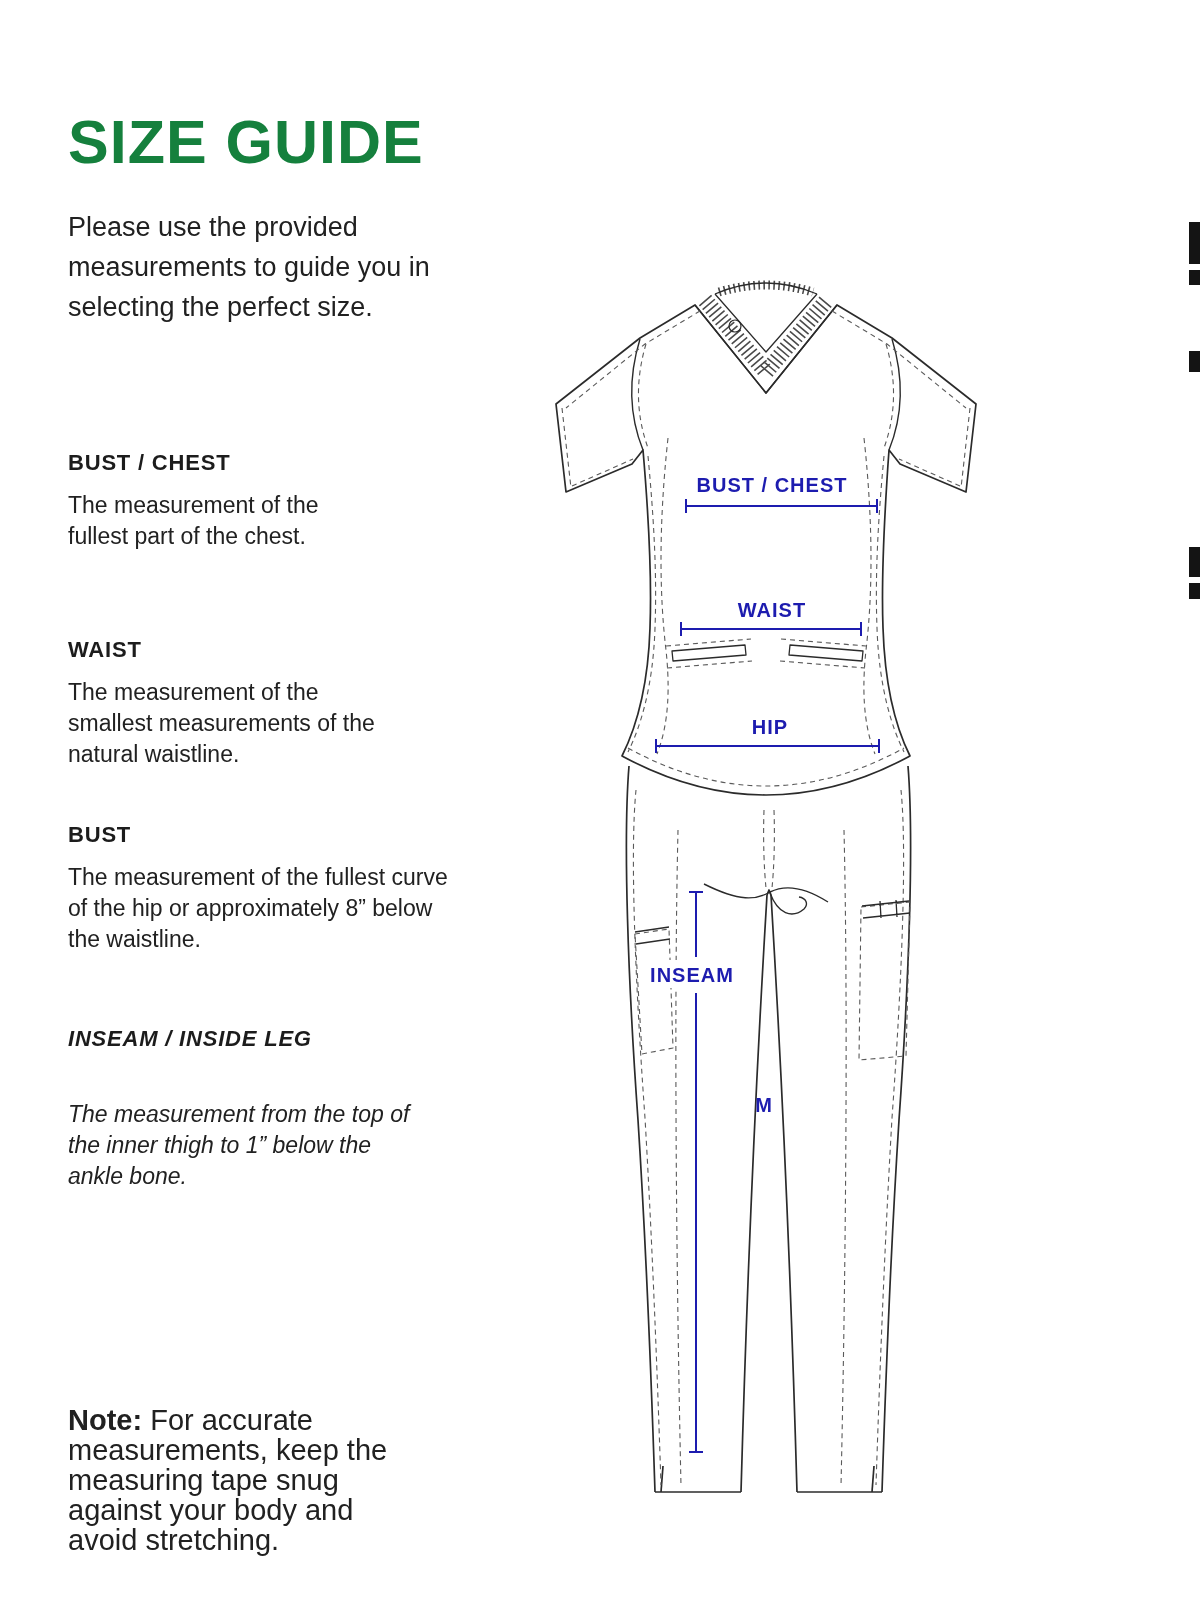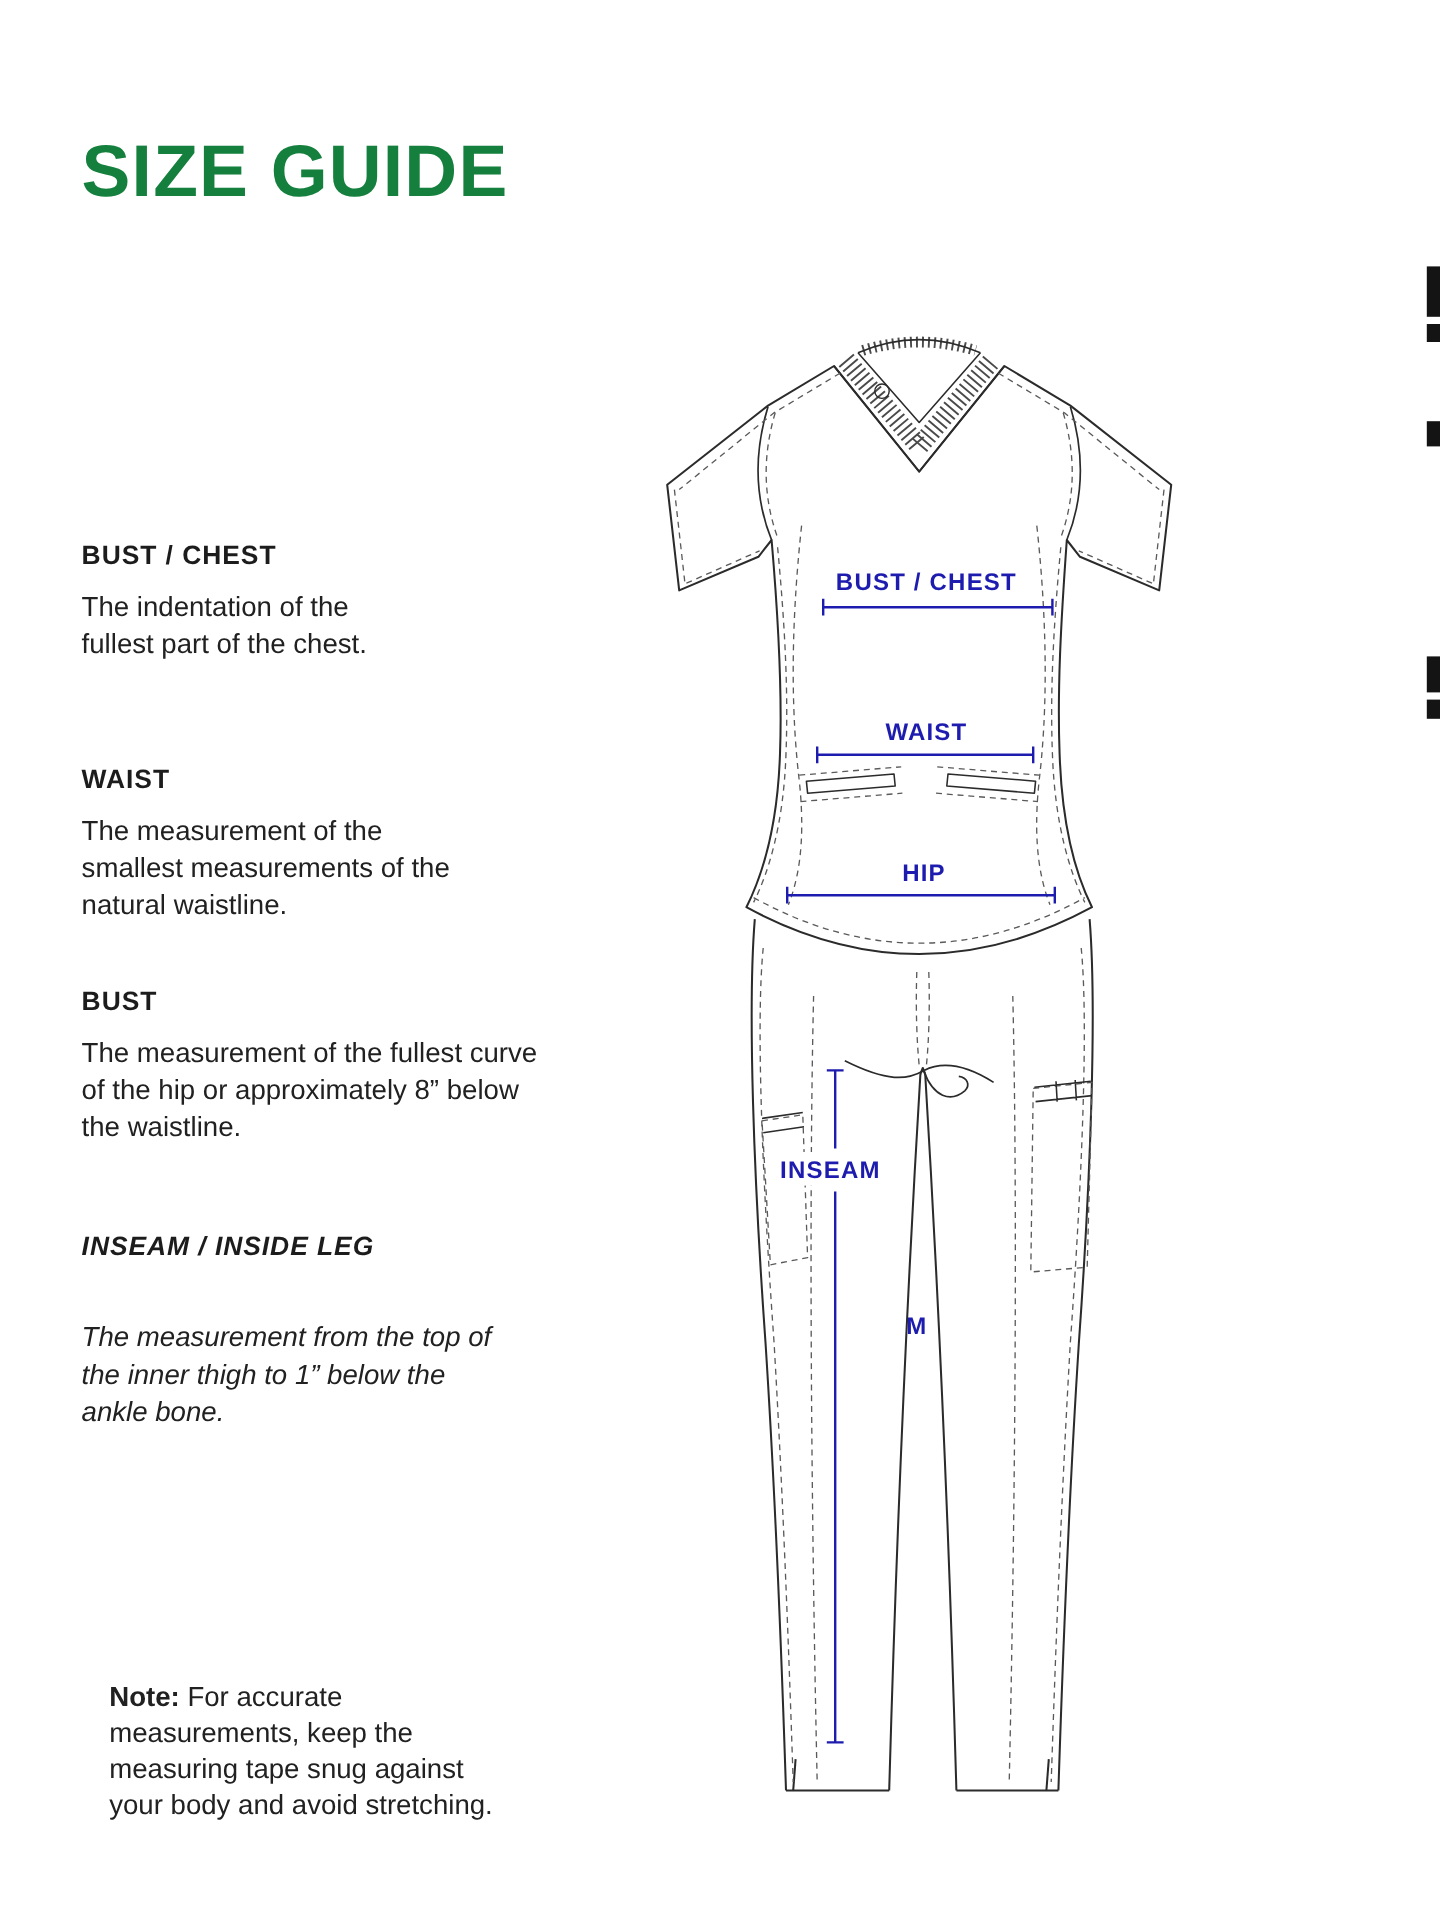--- a/index.html
+++ b/index.html
@@ -21,44 +21,45 @@
   .section h3{
     margin:0 0 14px 0;font-size:22px;font-weight:700;letter-spacing:0.8px;color:#1c1c1c;
   }
   .section p{margin:0;font-size:23px;line-height:31px;color:#212121;}
   .sec-bust{top:450px;} .sec-bust p{width:280px;}
   .sec-waist{top:637px;} .sec-waist p{width:310px;}
   .sec-hips{top:822px;} .sec-hips p{width:380px;}
   .sec-inseam{top:1026px;font-style:italic;} .sec-inseam p{width:360px;margin-top:47px;}
   .note{
     position:absolute;left:68px;top:1376px;width:345px;
-    font-size:23px;line-height:30px;color:#212121;margin-left:23px;
+    font-size:29px;line-height:30px;color:#212121;
   }
   .note b{font-weight:700;}
   .diagram{position:absolute;left:520px;top:270px;}
   .edge-mark{position:absolute;right:0;width:11px;background:#141414;}
   .em1{top:222px;height:42px;}
   .em2{top:270px;height:15px;}
   .em3{top:351px;height:21px;}
   .em4{top:547px;height:30px;}
   .em5{top:583px;height:16px;}
   svg text{font-family:"Liberation Sans", sans-serif;}
   .blue-label{font-size:20px;font-weight:700;letter-spacing:1px;}
 </style>
 </head>
 <body>
 
 <div class="page">
 
   <h1 class="title">SIZE GUIDE</h1>
 
+  <p class="intro">Please use the provided measurements to guide you in selecting the perfect size.</p>
 
   <div class="section sec-bust">
     <h3>BUST / CHEST</h3>
-    <p>The indentation of the fullest part of the chest.</p>
+    <p>The measurement of the fullest part of the chest.</p>
   </div>
 
   <div class="section sec-waist">
     <h3>WAIST</h3>
     <p>The measurement of the smallest measurements of the natural waistline.</p>
   </div>
 
   <div class="section sec-hips">
     <h3>BUST</h3>
     <p>The measurement of the fullest curve of the hip or approximately 8” below the waistline.</p>

